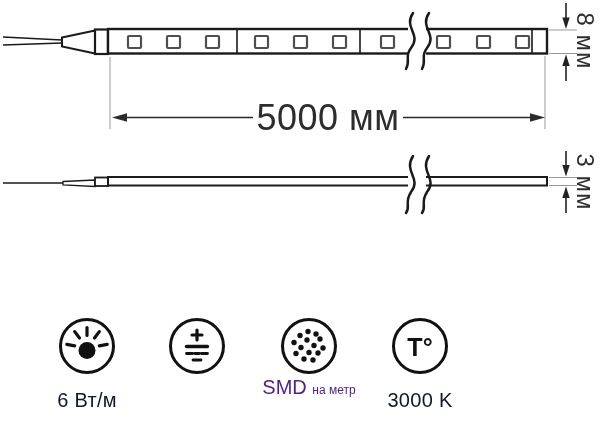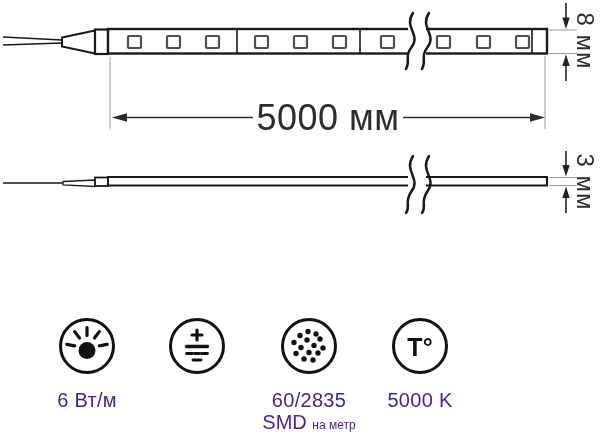--- a/index.html
+++ b/index.html
@@ -1,21 +1,21 @@
 <!DOCTYPE html>
 <html><head>
 <meta charset="utf-8">
 <style>
   html,body{margin:0;padding:0;background:#fff;}
   .canvas{position:relative;width:600px;height:435px;background:#fff;overflow:hidden;
           font-family:"Liberation Sans",sans-serif;}
   .diagram-svg{position:absolute;top:0;left:0;}
   .diagram-svg text{font-family:"Liberation Sans",sans-serif;fill:#2d2d2d;}
   .spec{position:absolute;top:316px;width:110px;display:flex;flex-direction:column;align-items:center;}
-  .spec-label{margin-top:13px;font-size:20px;line-height:1.1;color:#4c1d95;letter-spacing:.3px;white-space:nowrap;}
+  .spec-label{margin-top:13px;font-size:20px;line-height:1.1;color:#0f172a;letter-spacing:.3px;white-space:nowrap;}
   .spec-sub{margin-top:0;font-size:20px;color:#4c1d95;white-space:nowrap;}
   .sub-small{font-size:12px;}
 </style>
 </head>
 <body>
 
 <div class="canvas">
 
   <svg class="diagram-svg" width="600" height="300" viewBox="0 0 600 300">
 
@@ -128,26 +128,25 @@
         <circle cx="22" cy="31.5" r="2.7"></circle>
           <circle cx="35" cy="29.5" r="2.7"></circle>
           <circle cx="44" cy="32" r="2.7"></circle>
         <circle cx="17" cy="37.5" r="2.7"></circle>
           <circle cx="30" cy="36.5" r="2.7"></circle>
           <circle cx="39" cy="37" r="2.7"></circle>
         <circle cx="25" cy="43" r="2.7"></circle>
           <circle cx="34" cy="44" r="2.7"></circle>
       </g>
     </svg>
-    <div class="spec-label">60/2835</div>
     <div class="spec-sub"><span class="sub-main">SMD</span> <span class="sub-small">на метр</span></div>
   </div>
 
   <div class="spec" style="left:365px">
     <svg width="60" height="60" viewBox="0 0 60 60">
       <circle cx="30" cy="30" r="26.5" fill="none" stroke="#111" stroke-width="3"></circle>
       <text x="30" y="40" text-anchor="middle" font-size="25" font-weight="bold" fill="#111" font-family="Liberation Sans, sans-serif">T°</text>
     </svg>
-    <div class="spec-label">5000 K</div>
+    <div class="spec-label">3000 K</div>
   </div>
 
 
 </div>
 
 </body></html>

